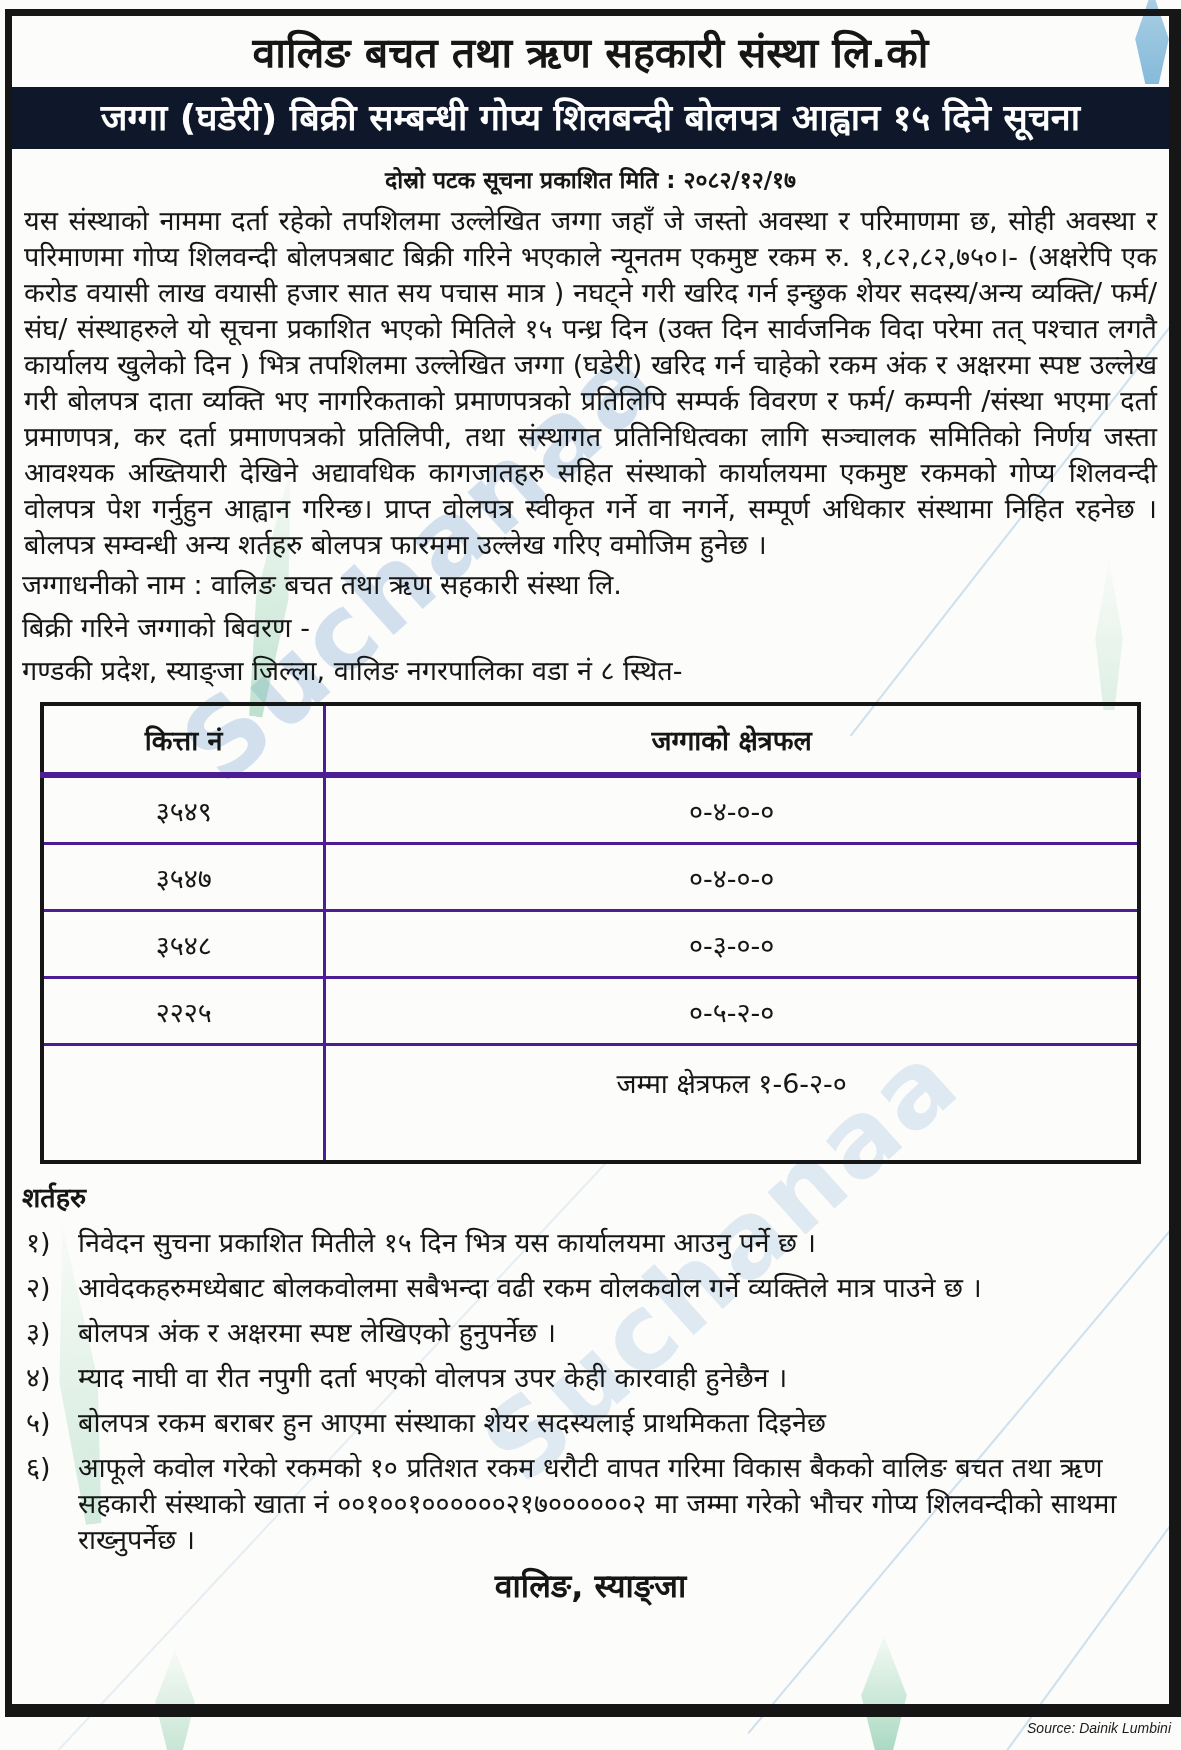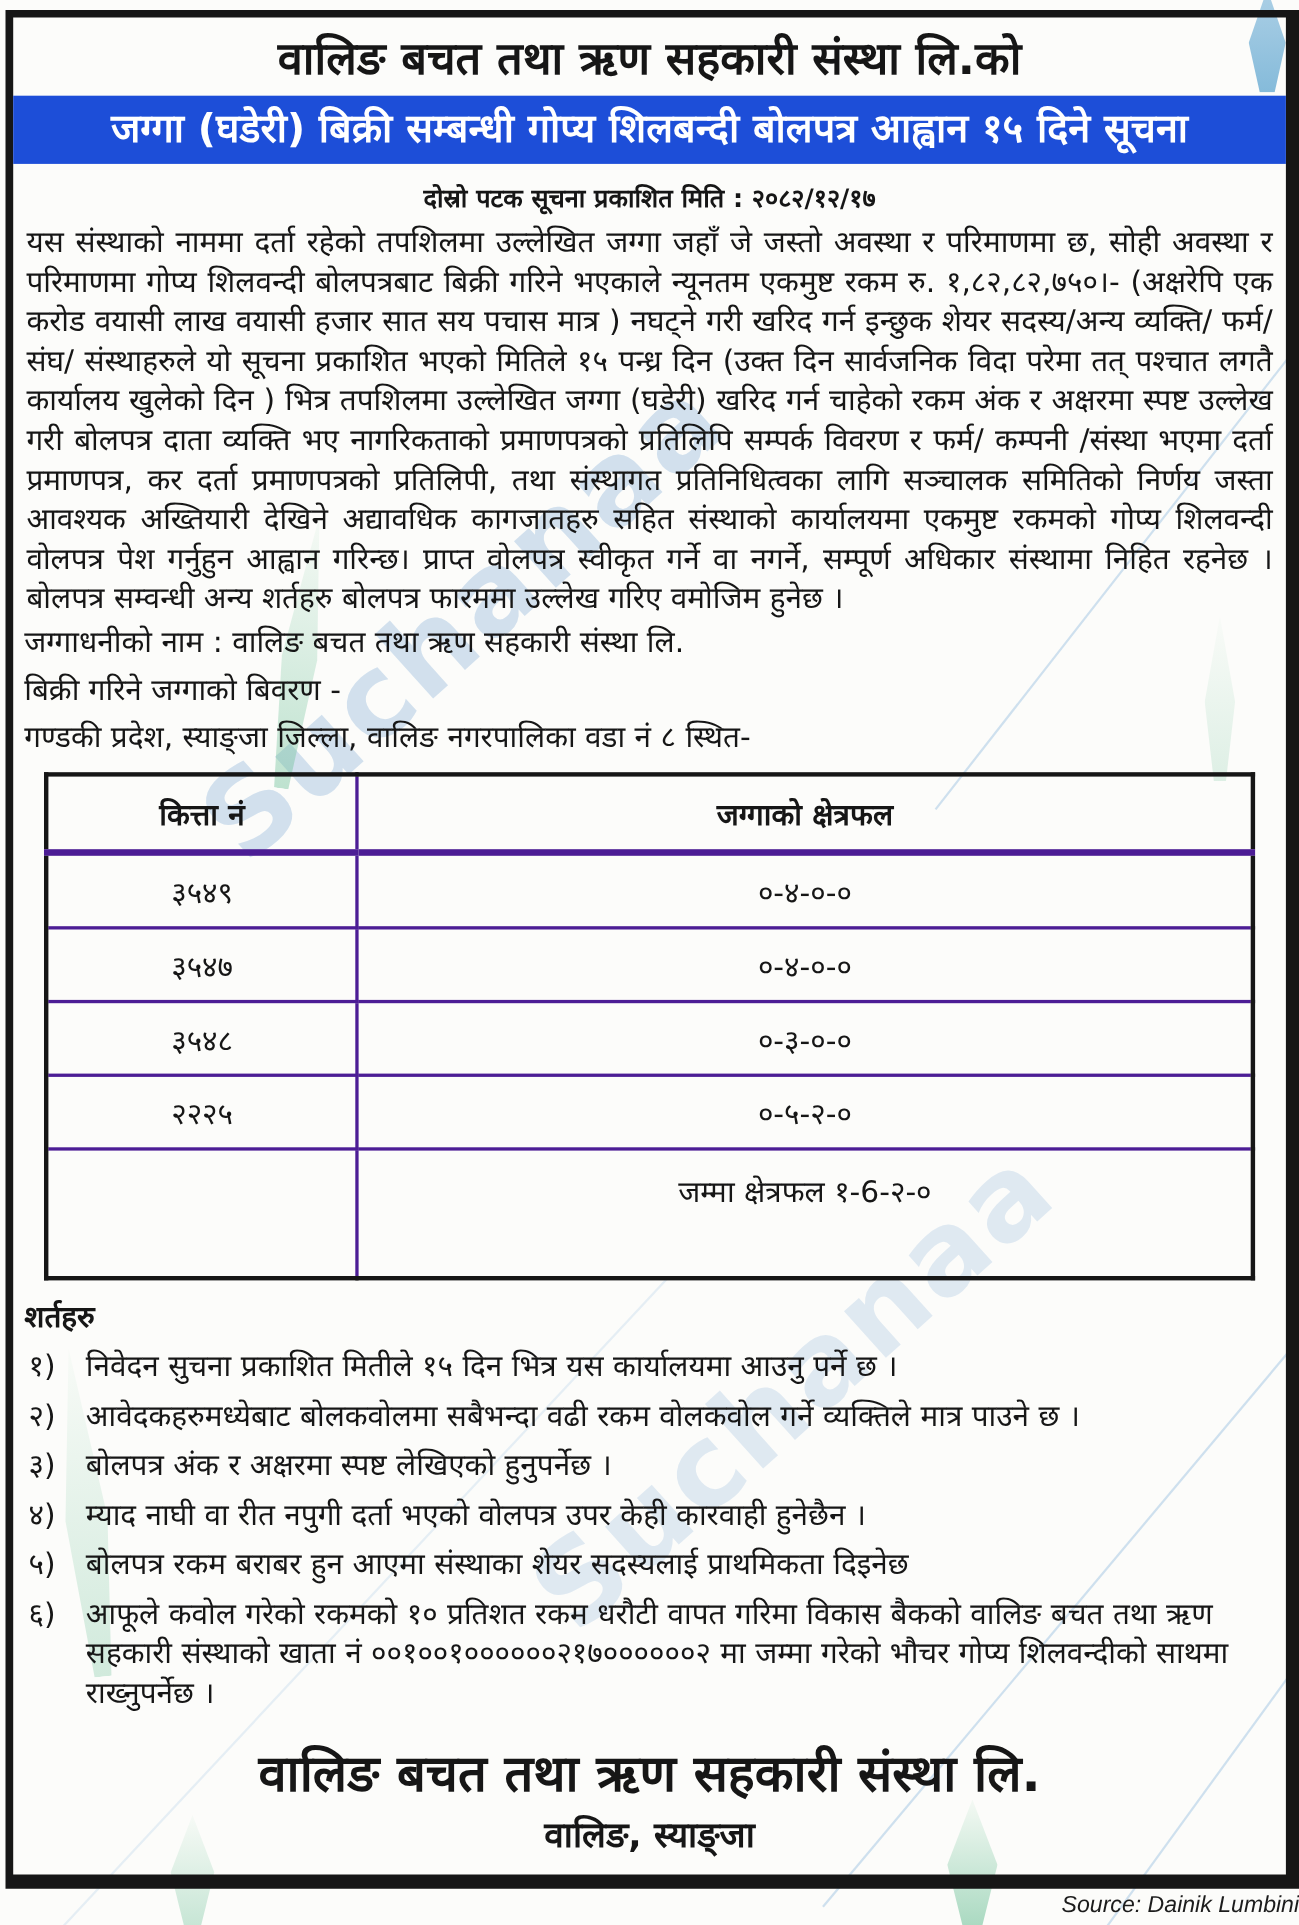--- a/index.html
+++ b/index.html
@@ -28,21 +28,21 @@
   .d2{left:985px;top:1080px;height:740px;transform:rotate(40deg);}
   .d3{left:300px;top:1040px;height:900px;transform:rotate(43deg);opacity:.5;}
   .d4{left:1108px;top:1400px;height:420px;transform:rotate(36deg);}
 
   
   .frame{position:absolute;left:5px;top:9px;width:1176px;height:1708px;z-index:1;
          box-sizing:border-box;border:7px solid #161616;
          border-right-width:12px;border-bottom-width:13px;
          padding:0 10px;background:transparent;}
   .title{text-align:center;font-weight:bold;font-size:41px;line-height:58px;padding-top:8px;}
-  .banner{background:#1d4ed8;color:#ffffff;font-weight:bold;font-size:36px;line-height:44px;
+  .banner{background:#0f172a;color:#ffffff;font-weight:bold;font-size:36px;line-height:44px;
           text-align:center;padding:9px 4px;margin:5px -10px 0;}
   .date-line{text-align:center;font-size:23px;font-weight:bold;margin:14px 0 8px;}
   .body-text{font-size:27px;line-height:36px;text-align:justify;margin:0 2px;}
   .sub-heading{font-size:27px;font-weight:bold;margin-top:8px;line-height:36px;}
   .detail-line{font-size:27px;line-height:43px;}
 
   table.plots{border-collapse:collapse;margin:10px auto 0;width:calc(100% - 36px);}
   table.plots th,table.plots td{border:3px solid #4c1d95;text-align:center;
         font-size:27px;color:#161616;padding:0;}
   table.plots{border:4px solid #161616;}
@@ -51,22 +51,22 @@
   table.plots td.total-cell{height:96px;vertical-align:top;padding-top:18px;font-size:27px;}
 
   .terms-heading{margin-top:16px;}
   .term-item{display:flex;margin-top:9px;font-size:27px;line-height:36px;}
   .term-num{flex:none;width:52px;padding-left:4px;}
   .term-text{flex:1;}
 
   .footer-org{text-align:center;font-size:46px;font-weight:bold;margin-top:26px;line-height:56px;}
   .footer-place{text-align:center;font-size:32px;font-weight:bold;margin-top:8px;line-height:40px;}
 
-  .source{position:absolute;right:0;top:1720px;z-index:1;font-style:italic;
-          font-size:21px;color:#1c1c1c;font-family:"Liberation Sans",sans-serif;}
+  .source{position:absolute;right:10px;top:1720px;z-index:1;font-style:italic;
+          font-size:14px;color:#1c1c1c;font-family:"Liberation Sans",sans-serif;}
 </style>
 </head>
 <body>
 
 <div class="page">
 
   <div class="bg">
     <div class="wm wm1">Suchanaa</div>
     <div class="wm wm2">Suchanaa</div>
     <div class="leaf l1"></div>
@@ -146,20 +146,19 @@
     </div>
     <div class="term-item">
       <span class="term-num">५)</span>
       <span class="term-text">बोलपत्र रकम बराबर हुन आएमा संस्थाका शेयर सदस्यलाई प्राथमिकता दिइनेछ</span>
     </div>
     <div class="term-item">
       <span class="term-num">६)</span>
       <span class="term-text">आफूले कवोल गरेको रकमको  १० प्रतिशत रकम धरौटी वापत गरिमा विकास बैकको वालिङ बचत तथा ऋण सहकारी संस्थाको खाता नं ००१००१००००००२१७००००००२ मा जम्मा गरेको भौचर गोप्य शिलवन्दीको साथमा राख्नुपर्नेछ ।</span>
     </div>
 
-    <div class="footer-org">वालिङ बचत तथा ऋण सहकारी संस्था लि.</div>
     <div class="footer-place">वालिङ, स्याङ्जा</div>
 
   </div>
 
   <div class="source">Source: Dainik Lumbini</div>
 
 </div>
 
 </body></html>

